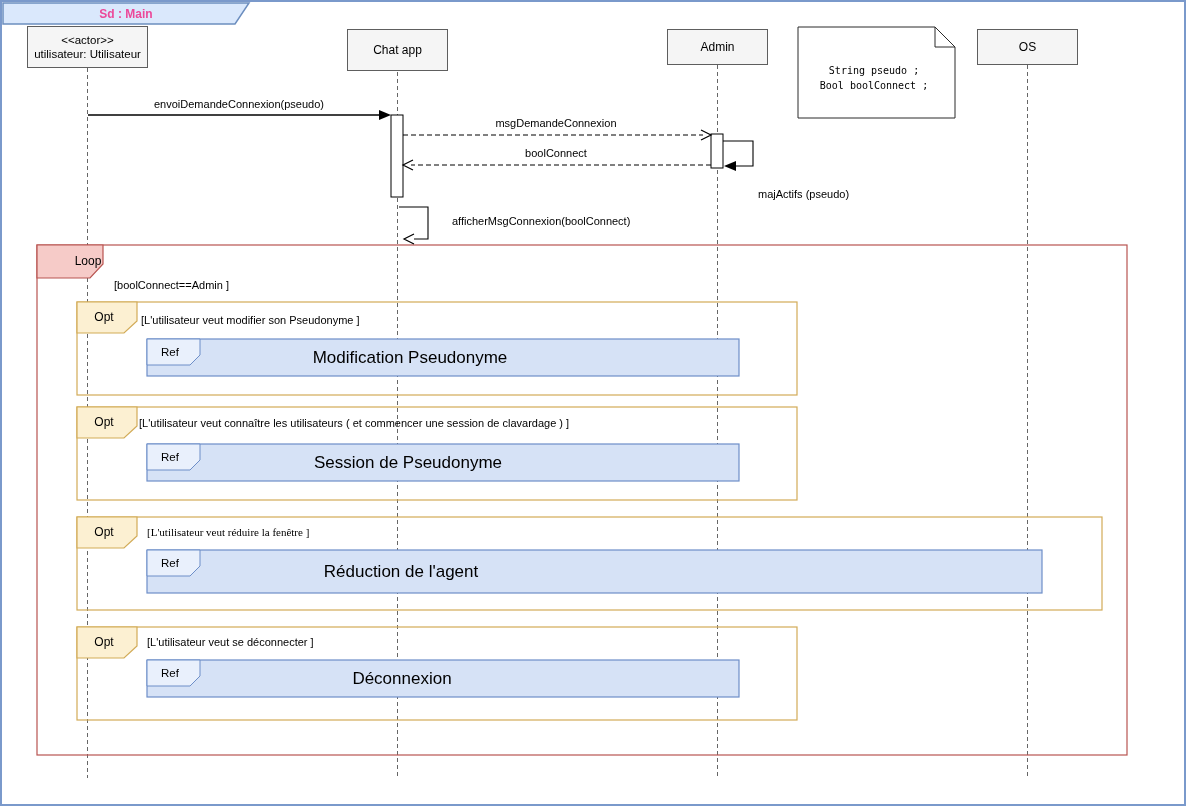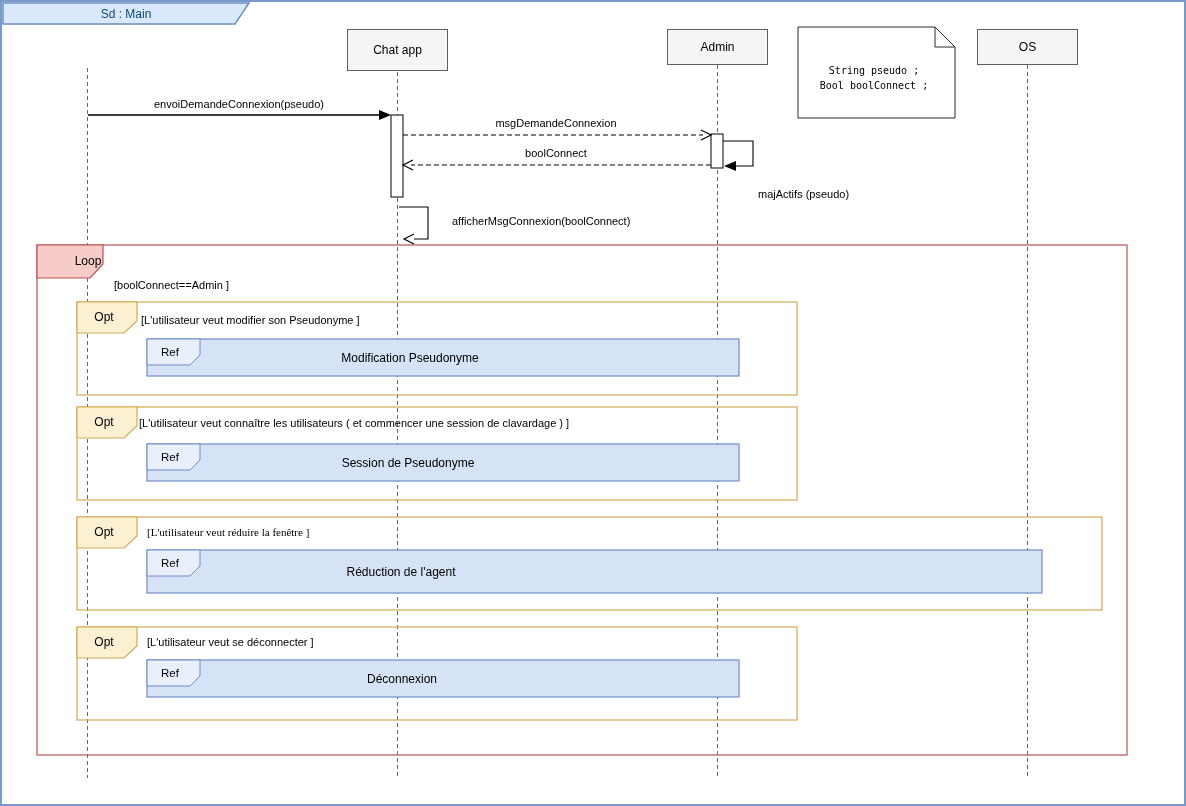--- a/index.html
+++ b/index.html
@@ -5,24 +5,24 @@
   html,body{margin:0;padding:0;background:#ffffff;font-family:"Liberation Sans",sans-serif;}
   .canvas{position:relative;width:1186px;height:806px;box-sizing:border-box;
           border:2px solid #7a99cb;background:#ffffff;overflow:hidden;}
   .layer-svg{position:absolute;left:0;top:0;z-index:1;}
   .layer-txt{position:absolute;left:0;top:0;width:100%;height:100%;z-index:2;pointer-events:none;}
   .lbl{position:absolute;transform:translate(-50%,-50%);white-space:nowrap;
        font-size:11px;color:#000;}
   .lbl-left{position:absolute;transform:translate(0,-50%);white-space:nowrap;
        font-size:11px;color:#000;}
   .frame-title{position:absolute;transform:translate(-50%,-50%);font-size:12px;
-       font-weight:normal;color:#0c4a6e;white-space:nowrap;}
+       font-weight:bold;color:#ec4899;white-space:nowrap;}
   .frag-label{font-size:12px;}
   .ref-label{font-size:11.5px;}
-  .ref-name{font-size:12px;}
+  .ref-name{font-size:17px;}
   .guard{font-size:11px;}
   .pbox{position:absolute;background:#f5f5f5;border:1px solid #5e5e5e;box-sizing:border-box;
         display:flex;flex-direction:column;align-items:center;justify-content:center;
         text-align:center;font-size:12px;color:#000;line-height:1.25;}
   .note-text{position:absolute;transform:translate(-50%,-50%);white-space:nowrap;
         font-family:"DejaVu Sans Mono","Liberation Mono",monospace;font-size:10px;color:#000;}
 </style>
 </head>
 <body>
 
@@ -83,20 +83,24 @@
     <polygon points="796,25 933,25 953,45 953,116 796,116" fill="#ffffff" stroke="#2b2b2b"></polygon>
     <polyline points="933,25 933,45 953,45" fill="none" stroke="#2b2b2b"></polyline>
 
     <polygon points="1,1 247,1 233,22 1,22" fill="#dae8fc" stroke="#6c8ebf" stroke-width="1.5"></polygon>
   </svg>
 
   <div class="layer-txt">
 
     <div class="frame-title" style="left:124px;top:12px;">Sd :  Main</div>
 
+    <div class="pbox" style="left:25px;top:24px;width:121px;height:42px;font-size:11.5px;">
+      <div>&lt;&lt;actor&gt;&gt;</div>
+      <div>utilisateur: Utilisateur</div>
+    </div>
     <div class="pbox" style="left:345px;top:27px;width:101px;height:42px;">
       <div>Chat app</div>
     </div>
     <div class="pbox" style="left:665px;top:27px;width:101px;height:36px;">
       <div>Admin</div>
     </div>
     <div class="pbox" style="left:975px;top:27px;width:101px;height:36px;">
       <div>OS</div>
     </div>
 

